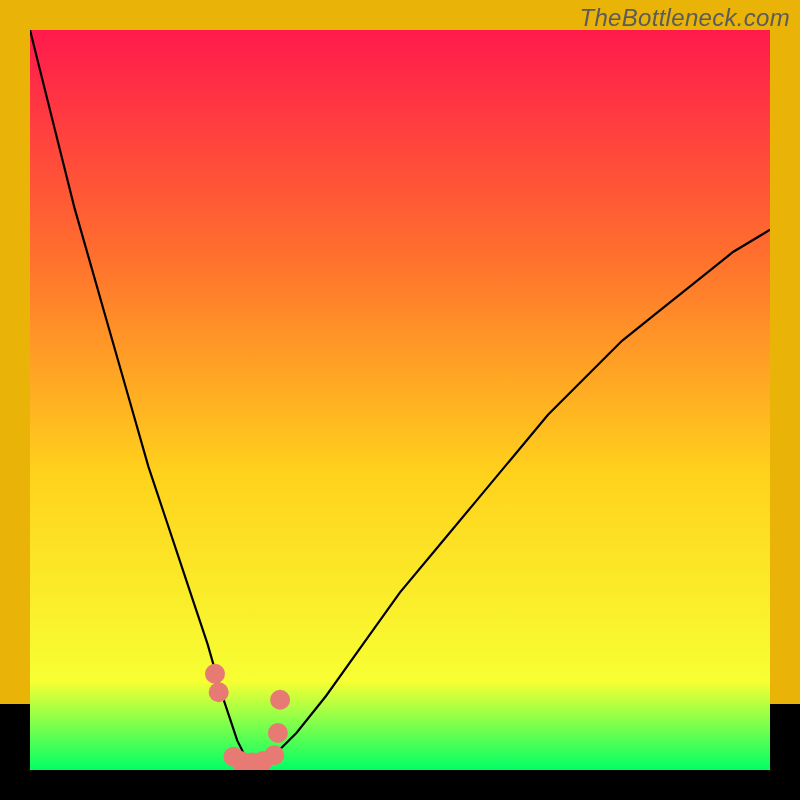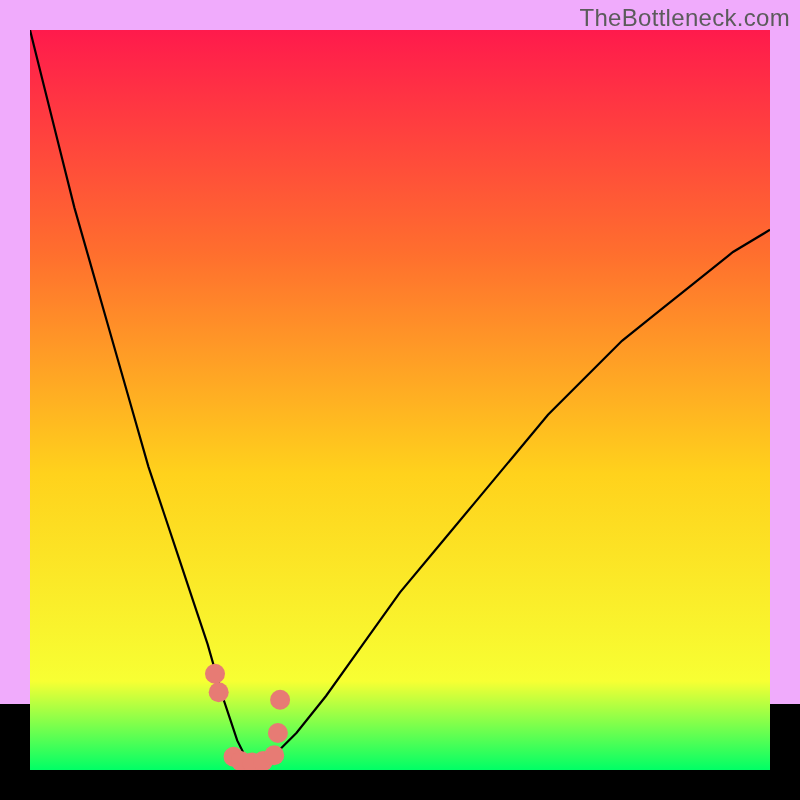--- a/index.html
+++ b/index.html
@@ -10,21 +10,22 @@
     background: #000000;
     overflow: hidden;
     font-family: Arial, Helvetica, sans-serif;
   }
   .frame {
     position: absolute;
     left: 0;
     top: 0;
     width: 800px;
     height: 704px;
-    background: #f0abfc;
+    background: #eab308;
+    font-style: italic;
   }
   .watermark {
     position: absolute;
     top: 4px;
     right: 10px;
     color: #5b5b5b;
     font-size: 24px;
     font-weight: 500;
     letter-spacing: 0.3px;
     user-select: none;

